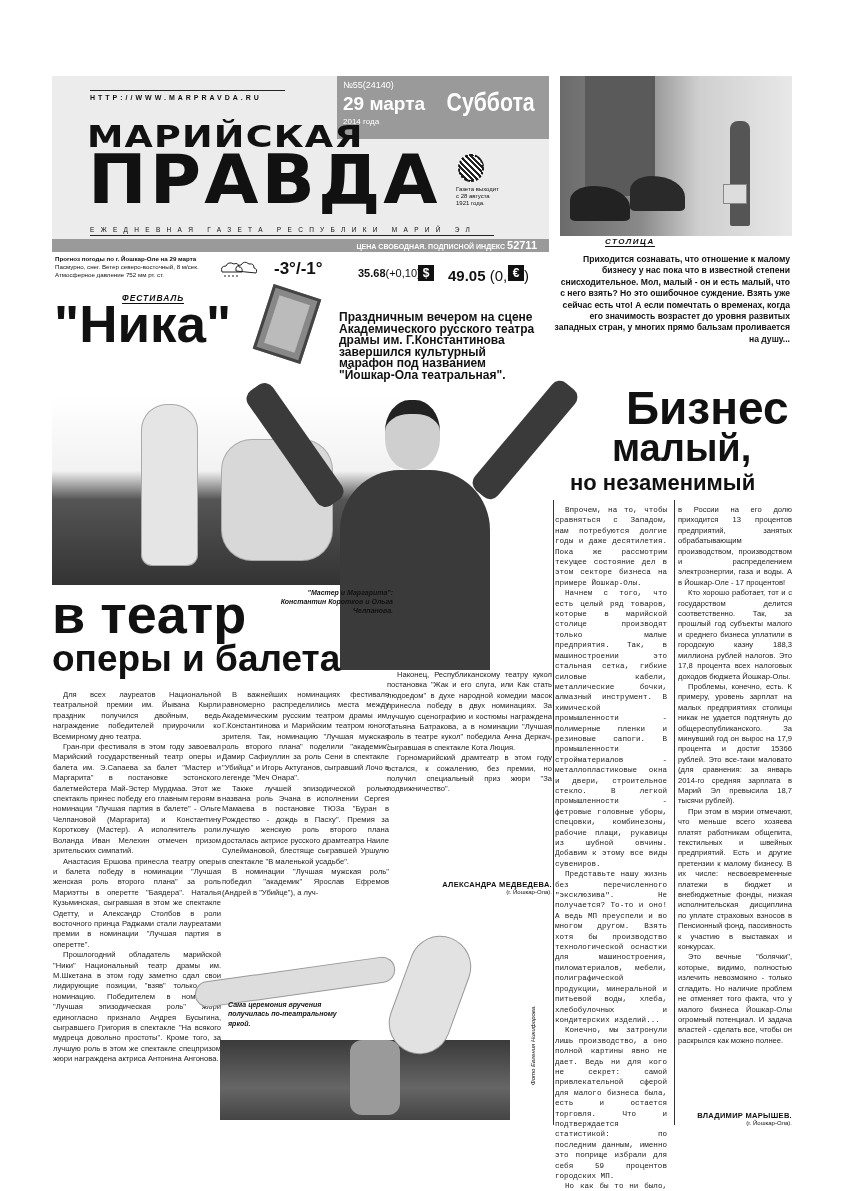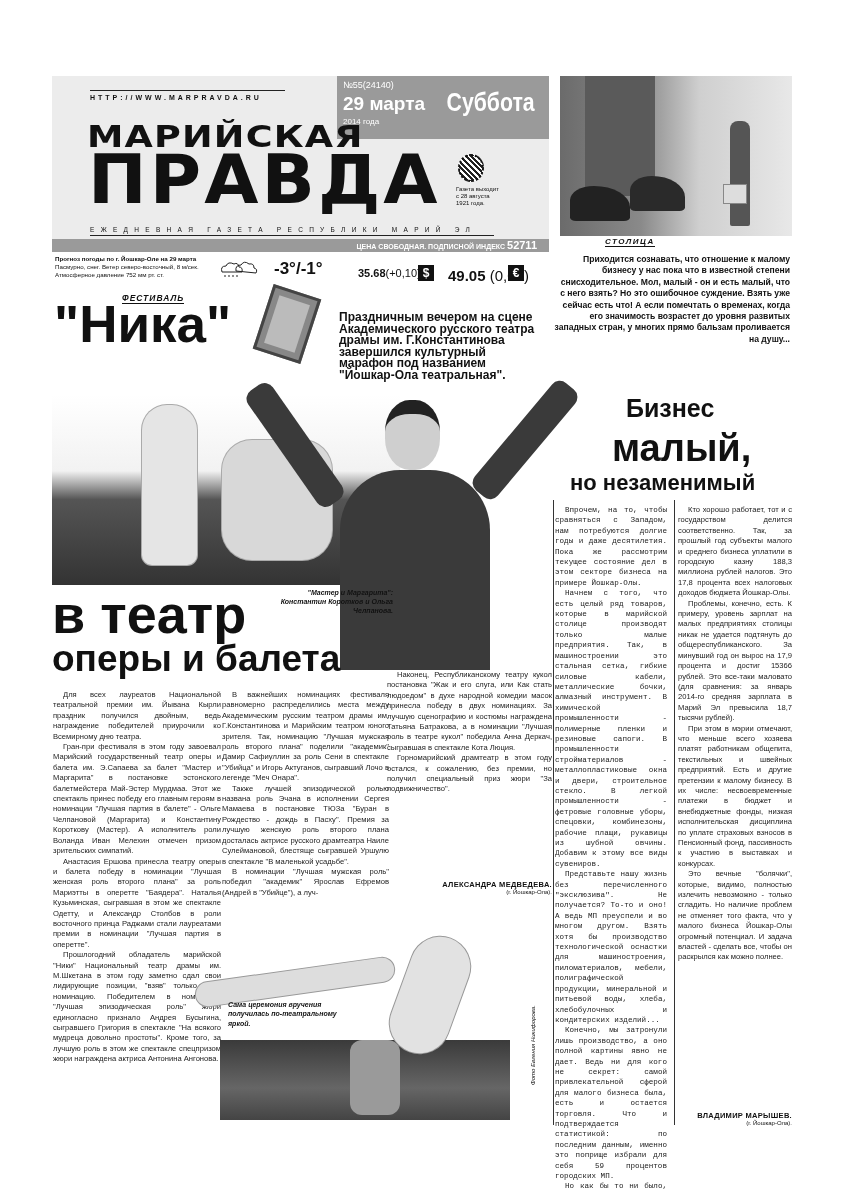--- a/index.html
+++ b/index.html
@@ -61,21 +61,21 @@
   .dancer2 { position: absolute; left: 170px; top: 45px; width: 110px; height: 120px; background: #d8d8d8; border-radius: 30px; box-shadow: 0 0 0 1px #aaa; }
   .caption-ballet { left: 265px; top: 588px; width: 128px; font-size: 7px; font-weight: bold; font-style: italic; line-height: 9px; text-align: right; }
 
   
   .photo-man { left: 300px; top: 395px; width: 270px; height: 275px; }
   .man-body { position: absolute; left: 40px; top: 75px; width: 150px; height: 200px; background: #3a3a3a; border-radius: 60px 60px 0 0; }
   .man-head { position: absolute; left: 85px; top: 5px; width: 55px; height: 70px; background: #cfcfcf; border-radius: 45%; border-top: 14px solid #222; }
   .man-arm-l { position: absolute; left: -20px; top: -20px; width: 30px; height: 140px; background: #3a3a3a; transform: rotate(-35deg); border-radius: 10px; }
   .man-arm-r { position: absolute; left: 210px; top: -25px; width: 30px; height: 140px; background: #3a3a3a; transform: rotate(40deg); border-radius: 10px; }
 
-  .head-biz1 { left: 626px; top: 388px; font-size: 25px; font-weight: 900; line-height: 40px; font-family: "Liberation Sans Narrow","Liberation Sans", sans-serif; }
+  .head-biz1 { left: 626px; top: 388px; font-size: 46px; font-weight: 900; line-height: 40px; font-family: "Liberation Sans Narrow","Liberation Sans", sans-serif; }
   .head-biz2 { left: 612px; top: 428px; font-size: 38px; font-weight: 900; line-height: 40px; font-family: "Liberation Sans Narrow","Liberation Sans", sans-serif; }
   .head-biz3 { left: 570px; top: 470px; font-size: 22px; font-weight: 900; line-height: 26px; font-family: "Liberation Sans Narrow","Liberation Sans", sans-serif; }
 
   .head-theatre1 { left: 52px; top: 585px; font-size: 54px; font-weight: 900; line-height: 58px; font-family: "Liberation Sans Narrow","Liberation Sans", sans-serif; }
   .head-theatre2 { left: 52px; top: 638px; font-size: 37px; font-weight: 900; line-height: 42px; font-family: "Liberation Sans Narrow","Liberation Sans", sans-serif; }
 
   
   .col { font-size: 7.6px; line-height: 10.4px; text-align: justify; color: #222; }
   .col p { text-indent: 10px; }
   .col1 { left: 53px; top: 690px; width: 168px; }
@@ -216,20 +216,21 @@
 <div class="abs vrule"></div>
 <div class="abs vrule2"></div>
 <div class="abs col col4">
   <p>Впрочем, на то, чтобы сравняться с Западом, нам потребуются долгие годы и даже десятилетия. Пока же рассмотрим текущее состояние дел в этом секторе бизнеса на примере Йошкар-Олы.</p>
   <p>Начнем с того, что есть целый ряд товаров, которые в марийской столице производят только малые предприятия. Так, в машиностроении это стальная сетка, гибкие силовые кабели, металлические бочки, алмазный инструмент. В химической промышленности - полимерные пленки и резиновые сапоги. В промышленности стройматериалов - металлопластиковые окна и двери, строительное стекло. В легкой промышленности - фетровые головные уборы, спецовки, комбинезоны, рабочие плащи, рукавицы из шубной овчины. Добавим к этому все виды сувениров.</p>
   <p>Представьте нашу жизнь без перечисленного "эксклюзива". Не получается? То-то и оно! А ведь МП преуспели и во многом другом. Взять хотя бы производство технологической оснастки для машиностроения, пиломатериалов, мебели, полиграфической продукции, минеральной и питьевой воды, хлеба, хлебобулочных и кондитерских изделий...</p>
   <p>Конечно, мы затронули лишь производство, а оно полной картины явно не дает. Ведь ни для кого не секрет: самой привлекательной сферой для малого бизнеса была, есть и остается торговля. Что и подтверждается статистикой: по последним данным, именно это поприще избрали для себя 59 процентов городских МП.</p>
   <p>Но как бы то ни было, в реальном секторе экономики вклад малого бизнеса тоже весьма заметен. К примеру,</p>
 </div>
 <div class="abs col col5">
+  <p style="text-indent:0">в России на его долю приходится 13 процентов предприятий, занятых обрабатывающим производством, производством и распределением электроэнергии, газа и воды. А в Йошкар-Оле - 17 процентов!</p>
   <p>Кто хорошо работает, тот и с государством делится соответственно. Так, за прошлый год субъекты малого и среднего бизнеса уплатили в городскую казну 188,3 миллиона рублей налогов. Это 17,8 процента всех налоговых доходов бюджета Йошкар-Олы.</p>
   <p>Проблемы, конечно, есть. К примеру, уровень зарплат на малых предприятиях столицы никак не удается подтянуть до общереспубликанского. За минувший год он вырос на 17,9 процента и достиг 15366 рублей. Это все-таки маловато (для сравнения: за январь 2014-го средняя зарплата в Марий Эл превысила 18,7 тысячи рублей).</p>
   <p>При этом в мэрии отмечают, что меньше всего хозяева платят работникам общепита, текстильных и швейных предприятий. Есть и другие претензии к малому бизнесу. В их числе: несвоевременные платежи в бюджет и внебюджетные фонды, низкая исполнительская дисциплина по уплате страховых взносов в Пенсионный фонд, пассивность к участию в выставках и конкурсах.</p>
   <p>Это вечные "болячки", которые, видимо, полностью излечить невозможно - только сгладить. Но наличие проблем не отменяет того факта, что у малого бизнеса Йошкар-Олы огромный потенциал. И задача властей - сделать все, чтобы он раскрылся как можно полнее.</p>
 </div>
 <div class="abs by2">
   <div class="byline">ВЛАДИМИР МАРЫШЕВ.</div>
   <div class="byline-sub">(г. Йошкар-Ола).</div>
 </div>
 

